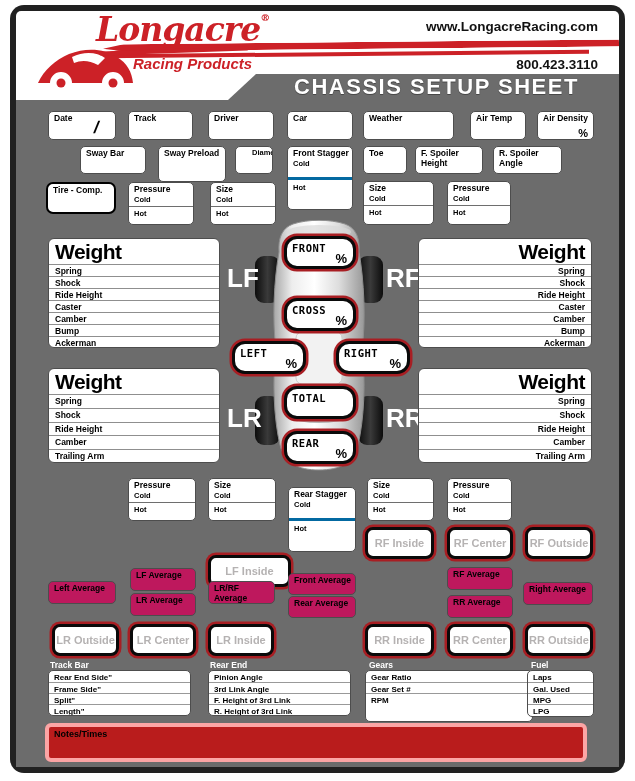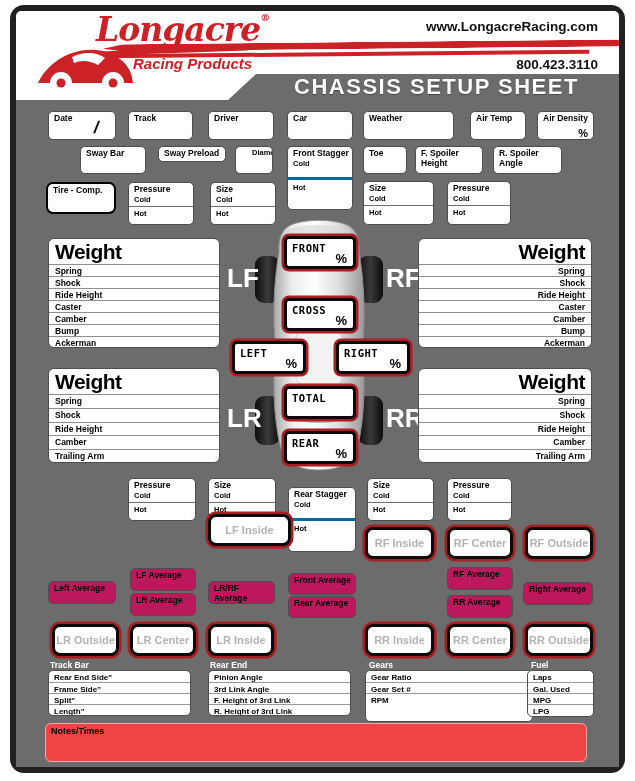--- a/index.html
+++ b/index.html
@@ -35,33 +35,33 @@
 .pct-corner{position:absolute;right:5px;bottom:0;font-size:11px;font-weight:bold}
 
 .wtable{position:absolute;background:#fff;border:1px solid #4d4d4d;border-radius:6px;overflow:hidden}
 .whead{height:25px;font-size:21px;font-weight:bold;letter-spacing:-0.5px;padding:1px 6px 0;color:#000}
 .wrow{height:12px;border-top:1.5px solid #8f8f8f;font-size:8.5px;font-weight:bold;padding:1px 6px 0;line-height:10px;color:#000}
 .wtable.rear .wrow{height:13.8px;line-height:11px}
 .wtable.right .whead,.wtable.right .wrow{text-align:right}
 
 .cornerlbl{position:absolute;color:#fff;font-size:26px;font-weight:bold}
 
-.pctbox{position:absolute;background:#fff;border:3px solid #0a0a0a;border-radius:5px;box-shadow:0 0 0 2.5px #a81e23}
+.pctbox{position:absolute;background:#fff;border:3px solid #0a0a0a;border-radius:13px;box-shadow:0 0 0 2.5px #a81e23}
 .pctlbl{position:absolute;left:5px;top:3px;font-family:"DejaVu Sans Mono",monospace;font-size:10.5px;font-weight:bold;letter-spacing:.5px;color:#000}
 .pctsym{position:absolute;right:6px;bottom:0;font-size:13px;font-weight:bold;color:#000}
 
 .tempbox{position:absolute;background:#fff;border:3.5px solid #0a0a0a;border-radius:8px;box-shadow:0 0 0 2.5px #a81e23;display:flex;align-items:center;justify-content:center;font-size:11px;font-weight:bold;color:#b5b2b2}
 
 .avg{position:absolute;background:#be185d;border:1px solid #4d4d4d;border-radius:5px;overflow:hidden}
 
 .btitle{position:absolute;color:#fff;font-size:8.5px;font-weight:bold}
 .btable{position:absolute;background:#fff;border:1px solid #4d4d4d;border-radius:5px;overflow:hidden}
 .brow{height:11px;font-size:8px;font-weight:bold;color:#000;padding:1.5px 0 0 5px;border-top:1px solid #999;line-height:9px}
 .brow:first-child{border-top:none}
-.notes{position:absolute;background:#ef4444;border:1px solid #fca5a5;border-radius:6px}
+.notes{position:absolute;background:#b91c1c;border:4px solid #fca5a5;border-radius:6px}
 .carsvg{position:absolute;left:248px;top:220px;width:142px;height:252px}
 </style>
 </head>
 <body>
 
 <div class="sheet">
   <div class="frame"></div>
   <div class="inner-white"></div>
   <div class="graybody"></div>
 
@@ -105,21 +105,21 @@
       <span class="lbl">Air Temp</span>
     </div>
   <div class="fld" style="left:537px;top:111px;width:57px;height:29px">
     <span class="lbl">Air Density</span>
     <span class="pct-corner">%</span>
   </div>
 
   <div class="fld" style="left:80px;top:146px;width:66px;height:28px">
       <span class="lbl">Sway Bar</span>
     </div>
-  <div class="fld" style="left:158px;top:146px;width:68px;height:16px">
+  <div class="fld" style="left:158px;top:146px;width:68px;height:36px">
       <span class="lbl">Sway Preload</span>
     </div>
   <div class="fld" style="left:235px;top:146px;width:38px;height:28px">
       <span class="lbl" style="font-size:7.5px;padding-left:16px">Diameter</span>
     </div>
   <div class="fld" style="left:287px;top:146px;width:66px;height:64px">
     <div class="f3top">
       <span class="lbl">Front Stagger</span>
       <span class="sub">Cold</span>
     </div>
@@ -308,21 +308,21 @@
   <div class="fld" style="left:447px;top:478px;width:65px;height:43px">
     <div class="f2top">
         <span class="lbl">Pressure</span>
         <span class="sub">Cold</span>
       </div>
     <div class="f2bot">
         <span class="sub">Hot</span>
       </div>
   </div>
 
-  <div class="tempbox" style="left:208px;top:514px;width:83px;height:32px">
+  <div class="tempbox" style="left:208px;top:555px;width:83px;height:32px">
       <span>LF Inside</span>
     </div>
   <div class="tempbox" style="left:365px;top:527px;width:69px;height:32px">
       <span>RF Inside</span>
     </div>
   <div class="tempbox" style="left:447px;top:527px;width:66px;height:32px">
       <span>RF Center</span>
     </div>
   <div class="tempbox" style="left:525px;top:527px;width:68px;height:32px">
       <span>RF Outside</span>

